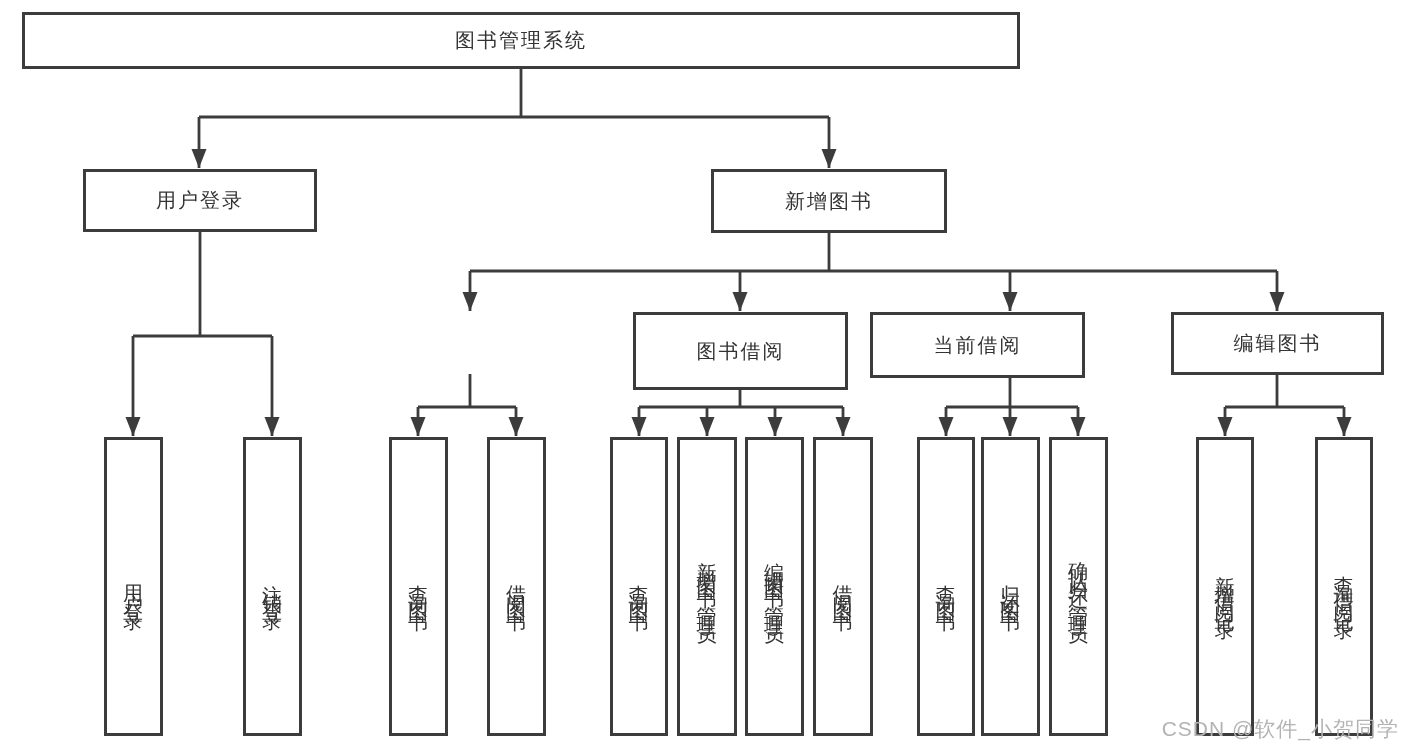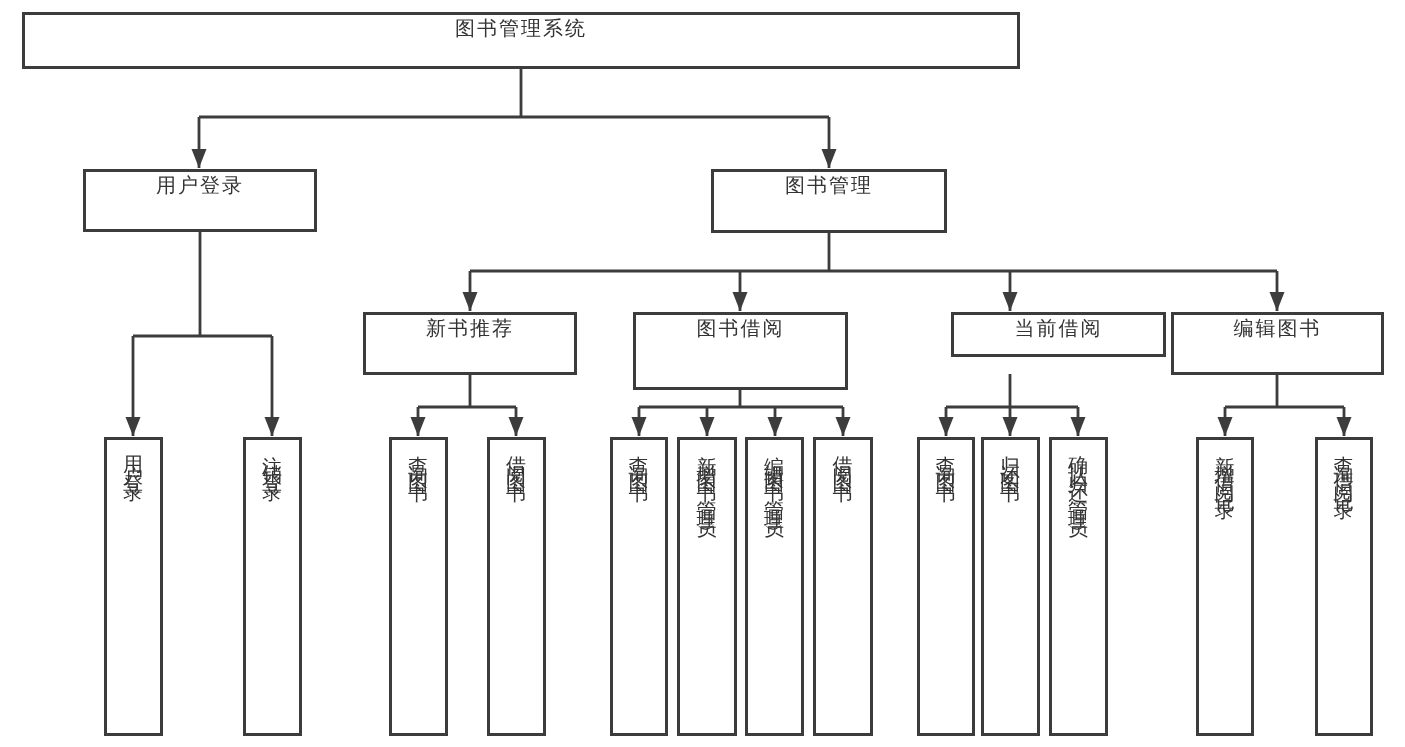--- a/index.html
+++ b/index.html
@@ -11,21 +11,21 @@
   *{margin:0;padding:0;box-sizing:border-box;}
   html,body{background:var(--background);}
   body{
     font-family:"Liberation Sans", sans-serif;
     width:1405px;height:747px;position:relative;overflow:hidden;
   }
   .canvas{position:absolute;left:0;top:0;width:1405px;height:747px;}
   svg.connectors{position:absolute;left:0;top:0;pointer-events:none;color:var(--line);}
   .node{
     position:absolute;background:#fff;border:3px solid var(--line);
-    display:flex;align-items:flex-start;justify-content:center;
+    display:flex;align-items:center;justify-content:center;
     color:var(--text);
   }
   .hbox .lbl{font-size:20px;letter-spacing:2px;white-space:nowrap;}
   .vbox .lbl{
     writing-mode:vertical-rl;text-orientation:mixed;
     font-size:20px;letter-spacing:9px;line-height:1;
     white-space:nowrap;
   }
   .watermark{
     position:absolute;right:6px;bottom:4px;
@@ -82,30 +82,27 @@
   </svg>
 
   <div class="node hbox" style="left:22px;top:12px;width:998px;height:57px">
     <span class="lbl">图书管理系统</span>
   </div>
 
   <div class="node hbox" style="left:83px;top:169px;width:234px;height:63px">
     <span class="lbl">用户登录</span>
   </div>
   <div class="node hbox" style="left:711px;top:169px;width:236px;height:64px">
-    <span class="lbl">图书管理</span>
+    <span class="lbl">新增图书</span>
   </div>
 
-  <div class="node hbox" style="left:363px;top:312px;width:214px;height:63px">
-    <span class="lbl">新书推荐</span>
-  </div>
   <div class="node hbox" style="left:633px;top:312px;width:215px;height:78px">
     <span class="lbl">图书借阅</span>
   </div>
-  <div class="node hbox" style="left:951px;top:312px;width:215px;height:45px">
+  <div class="node hbox" style="left:870px;top:312px;width:215px;height:66px">
     <span class="lbl">当前借阅</span>
   </div>
   <div class="node hbox" style="left:1171px;top:312px;width:213px;height:63px">
     <span class="lbl">编辑图书</span>
   </div>
 
   <div class="node vbox" style="left:104px;top:437px;width:59px;height:299px">
     <span class="lbl">用户登录</span>
   </div>
   <div class="node vbox" style="left:243px;top:437px;width:59px;height:299px">
@@ -142,14 +139,15 @@
     <span class="lbl">确认归还（管理员）</span>
   </div>
 
   <div class="node vbox" style="left:1196px;top:437px;width:58px;height:299px">
     <span class="lbl">新增借阅记录</span>
   </div>
   <div class="node vbox" style="left:1315px;top:437px;width:58px;height:299px">
     <span class="lbl">查询借阅记录</span>
   </div>
 
+  <div class="watermark">CSDN @软件_小贺同学</div>
 
 </div>
 
 </body></html>

